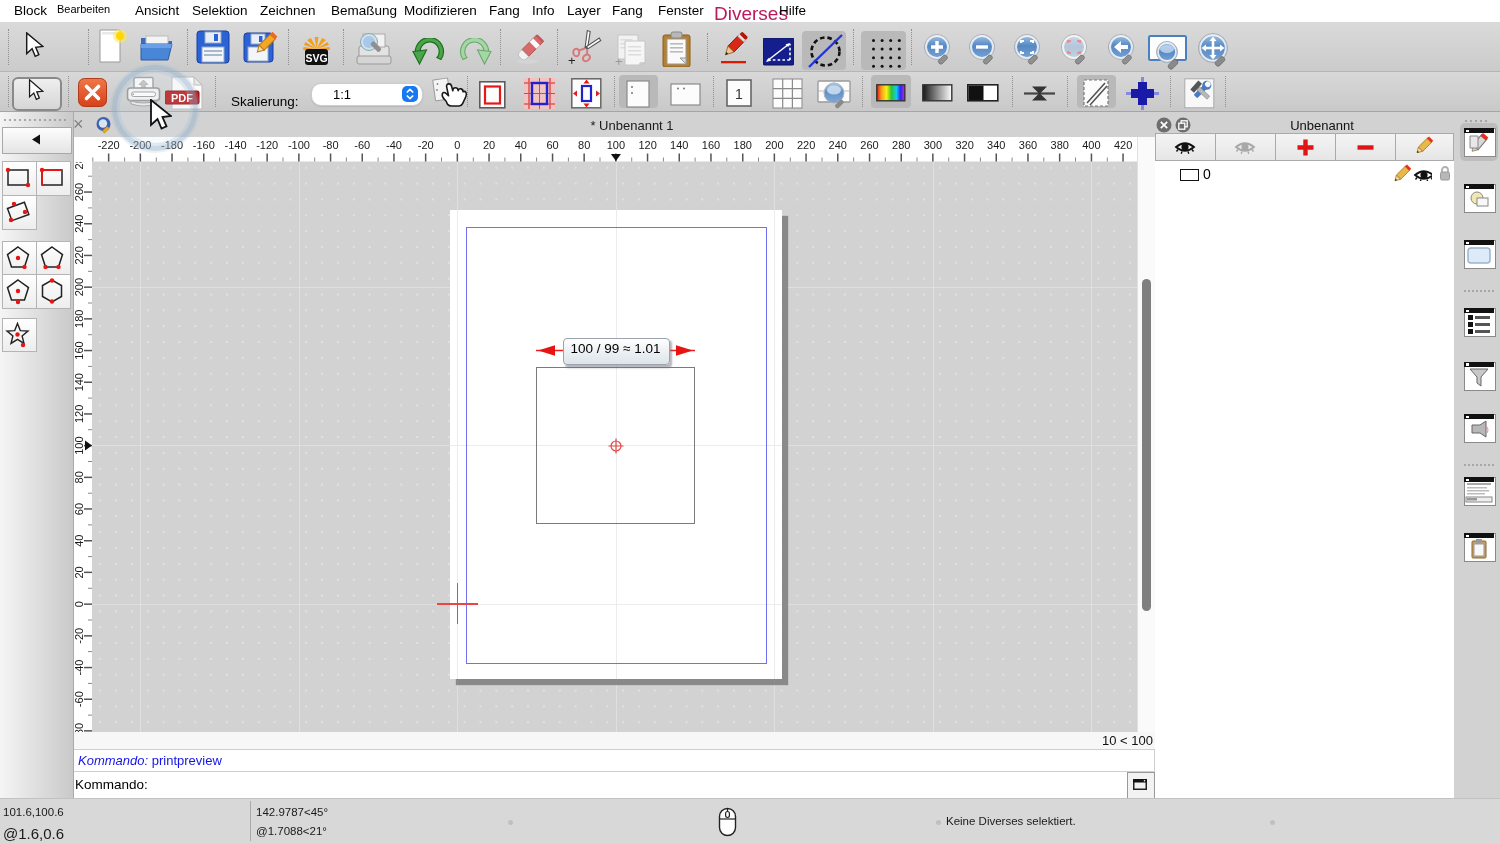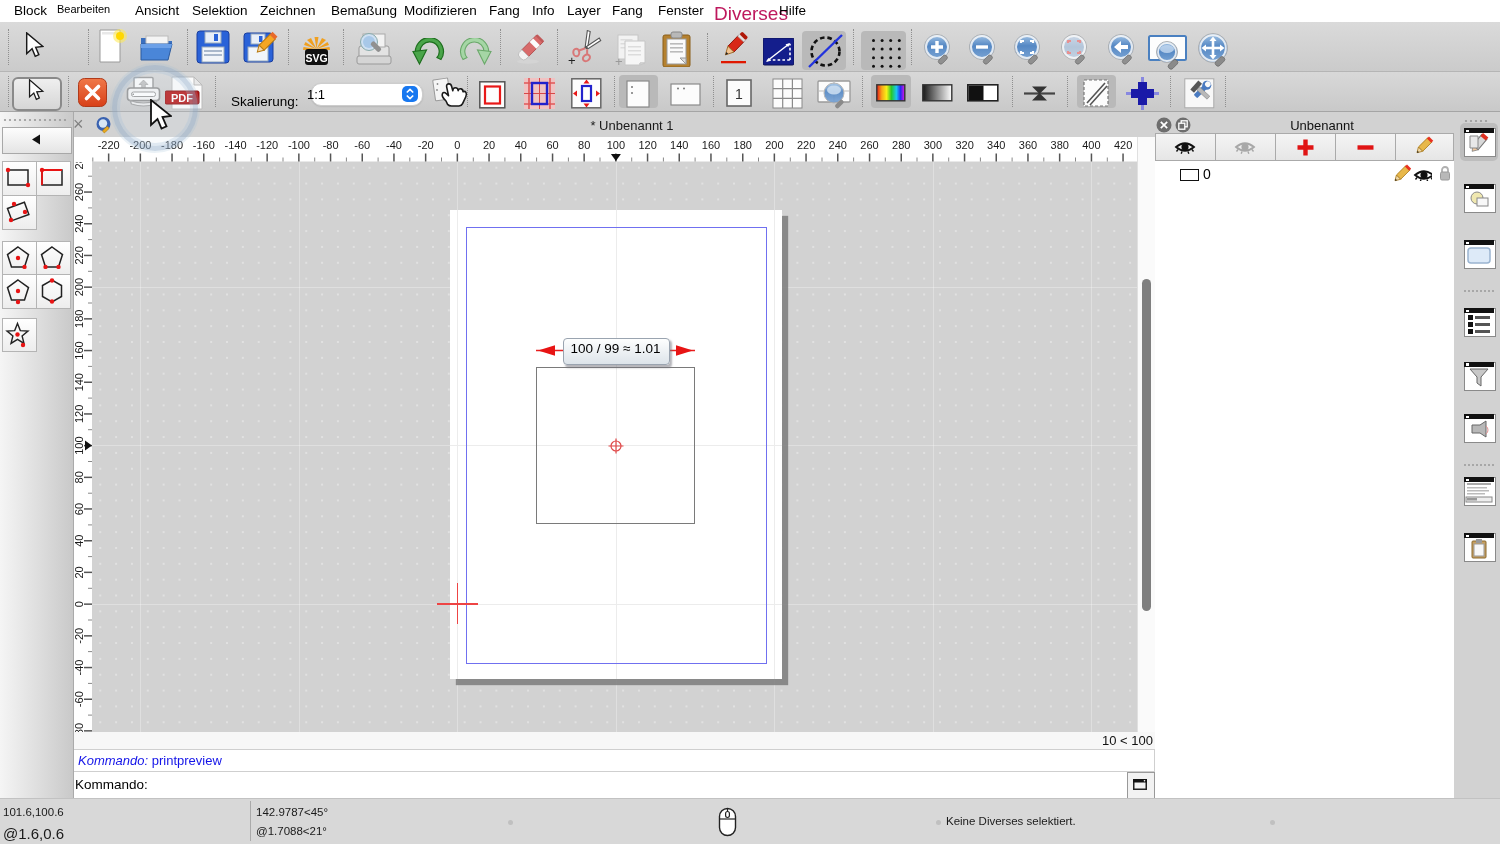--- a/index.html
+++ b/index.html
@@ -396,21 +396,21 @@
       <path d="M5,1 L5,26 L11.5,20 L15.5,29.5 L20.5,27.3 L16.5,18 L25,17 Z" fill="#fff" stroke="#111" stroke-width="1.8"></path>
     </svg>
 <svg class="abs" style="left:165px;top:76px;" width="40" height="35" viewBox="0 0 40 35">
       <path d="M7,1 h22 l8,8 v24 h-30 z" fill="#fcfcfc" stroke="#bbb"></path>
       <path d="M29,1 l8,8 h-8 z" fill="#e8e8e8" stroke="#bbb"></path>
       <rect x="0" y="15" width="34" height="13" rx="1.5" fill="#b81414" stroke="#8a0a0a"></rect>
       <text x="17" y="25.5" font-size="11" font-weight="bold" fill="#fff" text-anchor="middle" font-family="Liberation Sans">PDF</text>
     </svg>
 <div class="abs" style="left:231px;top:94px;font-size:13.5px;color:#000;">Skalierung:</div>
 <div class="abs" style="left:311px;top:83px;width:110px;height:21px;background:#fff;border:1px solid #cdcdcd;border-radius:10px;box-shadow:0 0.5px 1.5px rgba(0,0,0,0.15);"></div>
-<div class="abs" style="left:307px;top:87px;font-size:13px;color:#000;">1:1</div>
+<div class="abs" style="left:333px;top:87px;font-size:13px;color:#000;">1:1</div>
 <svg class="abs" style="left:402px;top:86px;" width="16" height="16" viewBox="0 0 16 16">
       <rect x="0" y="0" width="16" height="16" rx="5" fill="#1878f0"></rect>
       <path d="M4.8,6.5 L8,3.4 L11.2,6.5" fill="none" stroke="#fff" stroke-width="1.6" stroke-linejoin="round"></path>
       <path d="M4.8,9.5 L8,12.6 L11.2,9.5" fill="none" stroke="#fff" stroke-width="1.6" stroke-linejoin="round"></path>
     </svg>
 <svg class="abs" style="left:431px;top:77px;" width="40" height="32" viewBox="0 0 40 32">
       <rect x="3" y="2" width="15" height="21" rx="1" fill="#f5f5f5" stroke="#999" transform="rotate(-8 10 12)"></rect>
       <circle cx="6.5" cy="7" r="0.9" fill="#888"></circle>
       <circle cx="6" cy="13" r="0.9" fill="#888"></circle>
       <g fill="#fff" stroke="#1a1a1a" stroke-width="1.6" stroke-linejoin="round">

